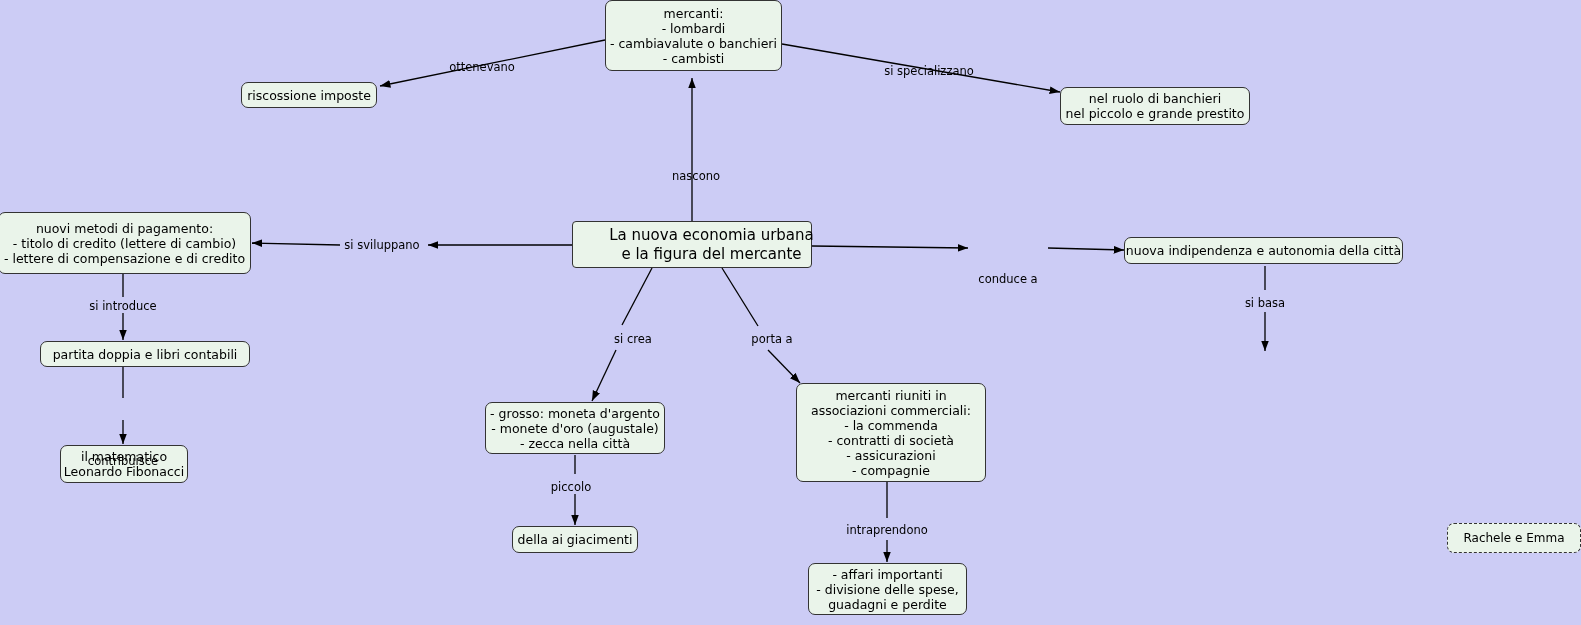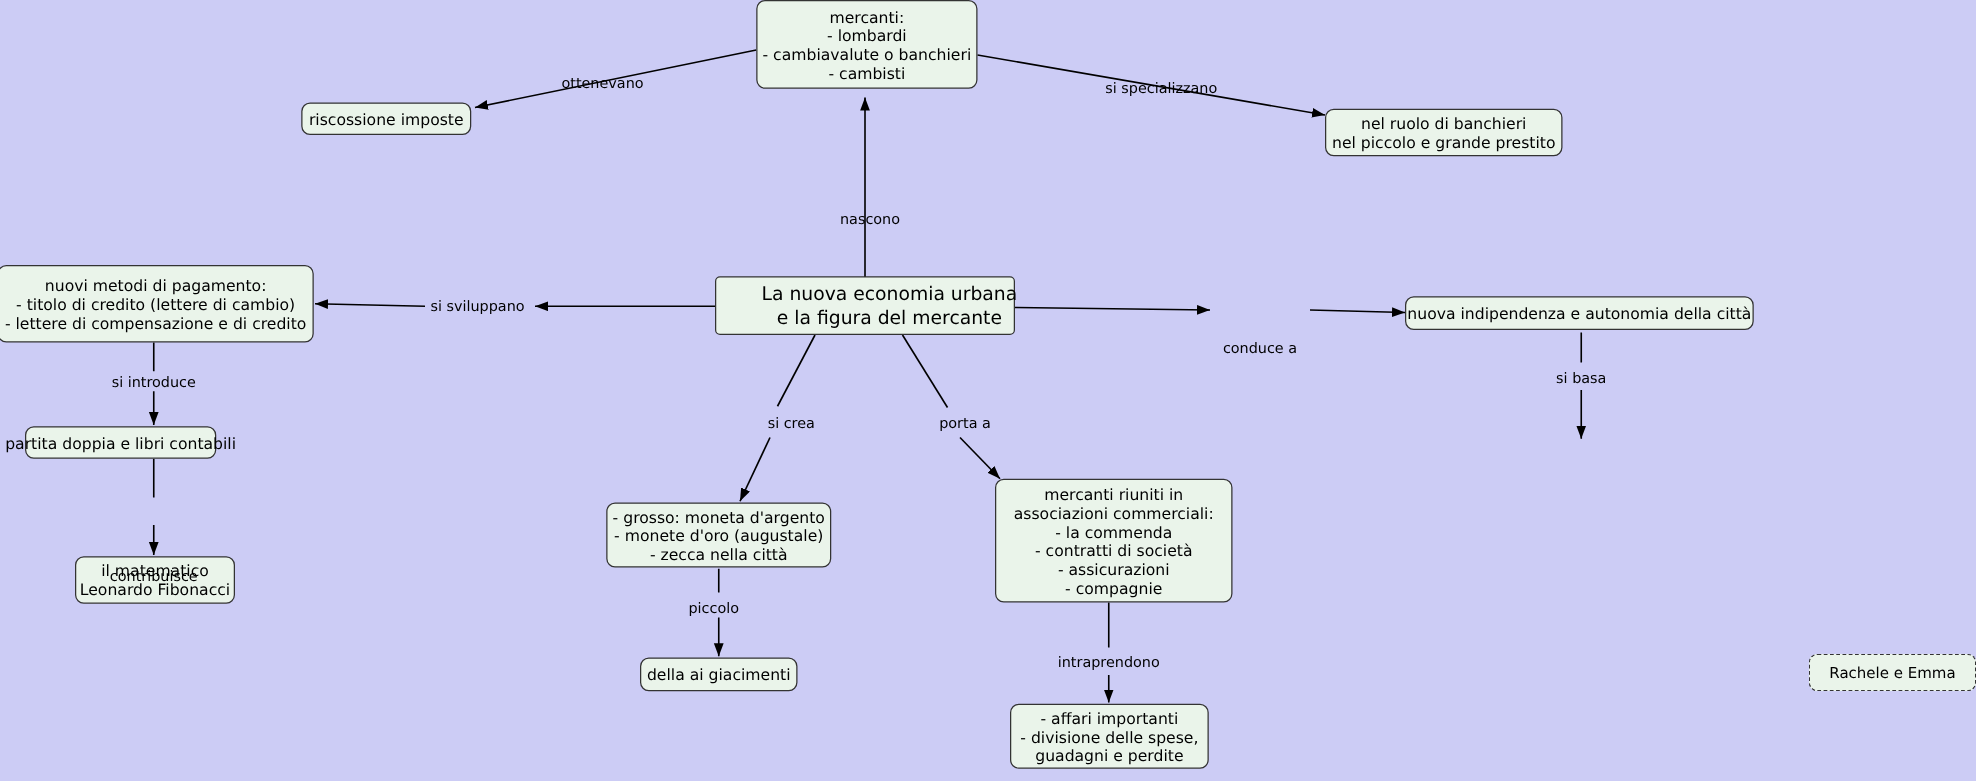--- a/index.html
+++ b/index.html
@@ -124,21 +124,21 @@
 
   <div class="node" style="left:241px; top:82px; width:136px; height:26px;">riscossione imposte</div>
 
   <div class="node" style="left:1060px; top:87px; width:190px; height:38px;">nel ruolo di banchieri
 nel piccolo e grande prestito</div>
 
   <div class="node" style="left:-2px; top:212px; width:253px; height:62px;">nuovi metodi di pagamento:
 - titolo di credito (lettere di cambio)
 - lettere di compensazione e di credito</div>
 
-  <div class="node" style="left:20px; top:341px; width:153px; height:26px;">partita doppia e libri contabili</div>
+  <div class="node" style="left:40px; top:341px; width:210px; height:26px;">partita doppia e libri contabili</div>
 
   <div class="node" style="left:60px; top:445px; width:128px; height:38px;">il matematico
 Leonardo Fibonacci</div>
 
   <div class="node" style="left:485px; top:402px; width:180px; height:52px;">- grosso: moneta d'argento
 - monete d'oro (augustale)
 - zecca nella città</div>
 
   <div class="node" style="left:512px; top:526px; width:126px; height:27px;">della ai giacimenti</div>
 

